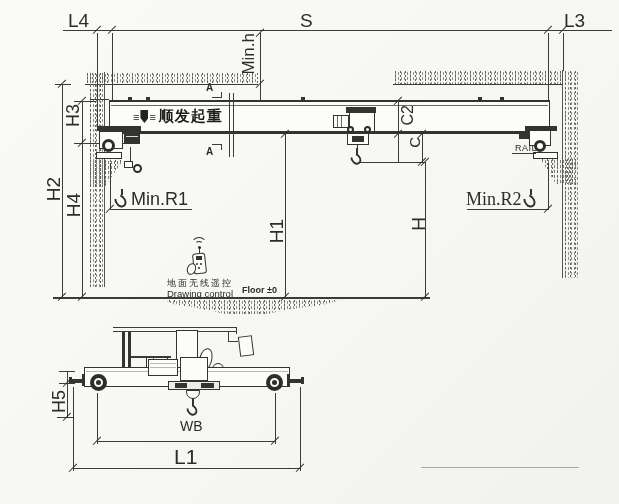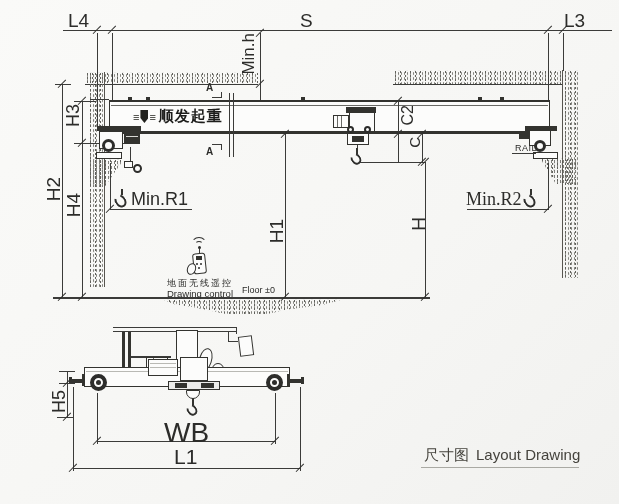--- a/index.html
+++ b/index.html
@@ -170,21 +170,21 @@
   <div class="dot" style="left:198px;top:246px;width:3px;height:3px;"></div>
   <div class="v" style="left:199px;top:249px;height:4px;"></div>
   <div class="box" style="left:193px;top:253px;width:13px;height:21px;border-radius:3px;border-width:1.4px;transform:rotate(-6deg);"></div>
   <div class="dark" style="left:196px;top:256px;width:6px;height:4px;"></div>
   <div class="dot" style="left:196px;top:263px;width:2px;height:2px;"></div>
   <div class="dot" style="left:200px;top:263px;width:2px;height:2px;"></div>
   <div class="dot" style="left:198px;top:267px;width:2px;height:2px;"></div>
   <div class="circ" style="left:187px;top:263px;width:9px;height:12px;border-width:1.4px;transform:rotate(20deg);"></div>
   <div class="lab" style="left:167px;top:279px;width:66px;text-align:left;font-size:9px;letter-spacing:2px;">地面无线遥控</div>
   <div class="lab" style="left:165px;top:289px;width:70px;text-align:center;font-size:9.5px;">Drawing control</div>
-  <div class="lab" style="left:242px;top:286px;font-size:9px;font-weight:normal;">Floor ±0</div>
+  <div class="lab" style="left:242px;top:286px;font-size:9px;font-weight:bold;">Floor ±0</div>
 
   <div class="h" style="left:113px;top:327px;width:124px;height:1.3px;"></div>
   <div class="h" style="left:113px;top:331px;width:124px;height:1.3px;"></div>
   <div class="v" style="left:236px;top:327px;height:7px;"></div>
   <div class="v" style="left:228px;top:331px;height:11px;"></div>
   <div class="h" style="left:228px;top:341px;width:10px;"></div>
   <div class="box" style="left:239px;top:336px;width:14px;height:20px;transform:rotate(-7deg);border-width:1.4px;"></div>
   <div class="dark" style="left:122px;top:332px;width:2.5px;height:44px;"></div>
   <div class="dark" style="left:128px;top:332px;width:2.5px;height:44px;"></div>
   <div class="h" style="left:131px;top:356px;width:40px;height:1.5px;"></div>
@@ -226,28 +226,24 @@
   <div class="h" style="left:57px;top:417px;width:17px;"></div>
   <div class="tick" style="left:67px;top:383px;"></div>
   <div class="tick" style="left:67px;top:417px;"></div>
   <div class="lab vlab" style="left:50px;top:390px;font-size:18px;">H5</div>
 
   <div class="v" style="left:97px;top:393px;height:51px;"></div>
   <div class="v" style="left:275px;top:393px;height:51px;"></div>
   <div class="h" style="left:97px;top:441px;width:178px;"></div>
   <div class="tick" style="left:97px;top:441px;"></div>
   <div class="tick" style="left:275px;top:441px;"></div>
-  <div class="lab" style="left:164px;top:419px;font-size:28px;">WB</div>
+  <div class="lab" style="left:180px;top:419px;font-size:14px;">WB</div>
 
   <div class="v" style="left:73px;top:387px;height:84px;"></div>
   <div class="v" style="left:300px;top:387px;height:84px;"></div>
   <div class="h" style="left:73px;top:468px;width:227px;"></div>
   <div class="tick" style="left:73px;top:468px;"></div>
   <div class="tick" style="left:300px;top:468px;"></div>
   <div class="lab" style="left:174px;top:446px;font-size:21px;">L1</div>
 
-  <div style="position:absolute;left:424px;top:446px;display:flex;gap:7px;align-items:baseline;color:#45433d;">
-    <span style="font-size:15px;">尺寸图</span>
-    <span style="font-size:15px;">Layout Drawing</span>
-  </div>
   <div class="h" style="left:421px;top:467px;width:158px;background:#a9a9a3;"></div>
 
 </div>
 
 </body></html>

